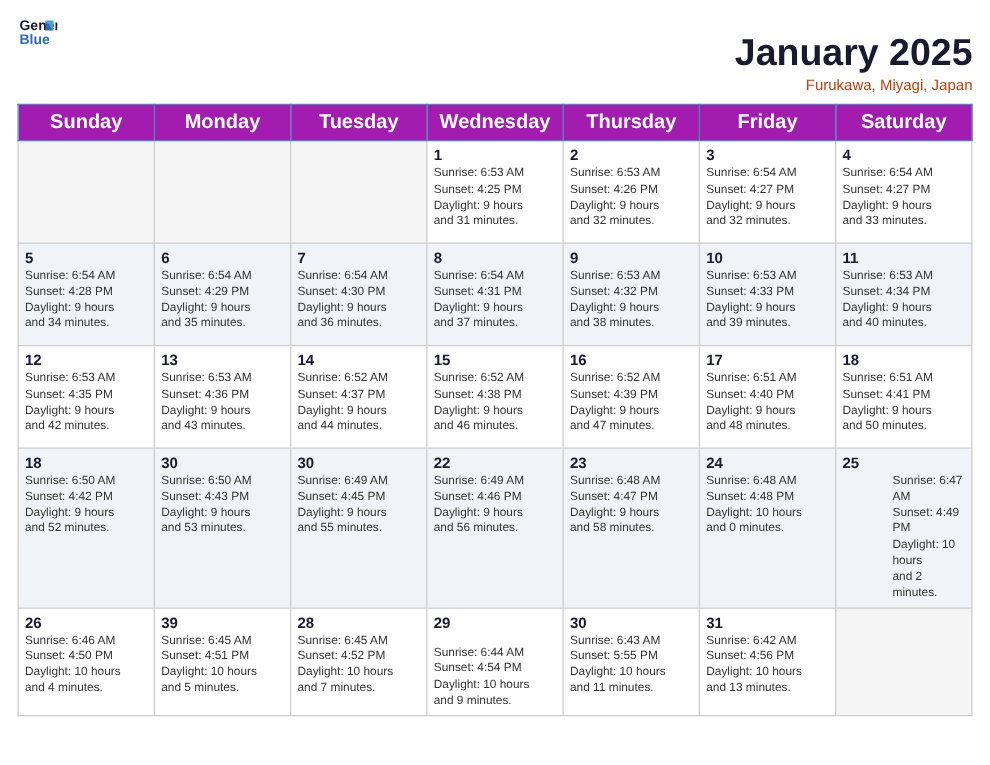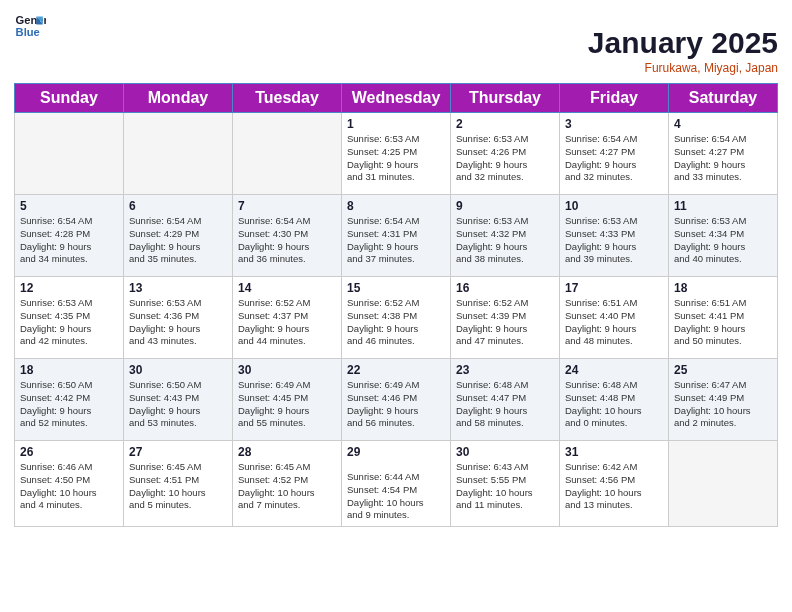--- a/index.html
+++ b/index.html
@@ -291,36 +291,36 @@
           </td>
           <td>
             <div class="day-num">24</div>
             <div class="cell-text" style="white-space: pre-line;">Sunrise: 6:48 AM
 Sunset: 4:48 PM
 Daylight: 10 hours
 and 0 minutes.</div>
           </td>
           <td>
             <div class="day-num">25</div>
-            <div class="cell-text" style="white-space: pre-line;">Sunrise: 6:47 AM
+            <div class="cell-text" style="white-space: pre-line; margin-left: 40px;">Sunrise: 6:47 AM
 Sunset: 4:49 PM
 Daylight: 10 hours
 and 2 minutes.</div>
           </td>
         </tr>
         <tr>
           <td>
             <div class="day-num">26</div>
             <div class="cell-text" style="white-space: pre-line;">Sunrise: 6:46 AM
 Sunset: 4:50 PM
 Daylight: 10 hours
 and 4 minutes.</div>
           </td>
           <td>
-            <div class="day-num">27</div>
+            <div class="day-num">39</div>
             <div class="cell-text" style="white-space: pre-line;">Sunrise: 6:45 AM
 Sunset: 4:51 PM
 Daylight: 10 hours
 and 5 minutes.</div>
           </td>
           <td>
             <div class="day-num">28</div>
             <div class="cell-text" style="white-space: pre-line;">Sunrise: 6:45 AM
 Sunset: 4:52 PM
 Daylight: 10 hours

